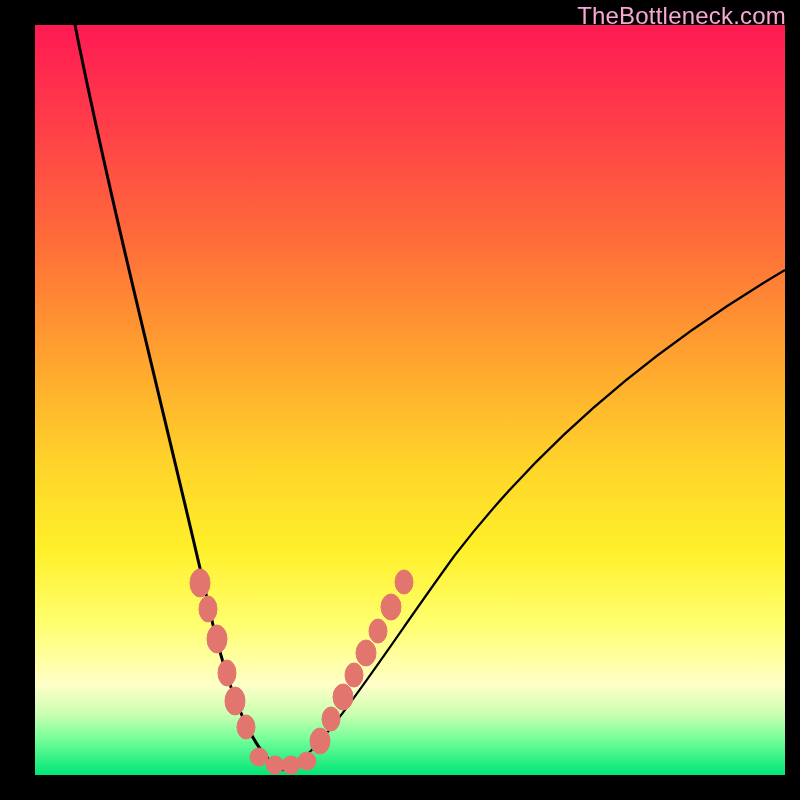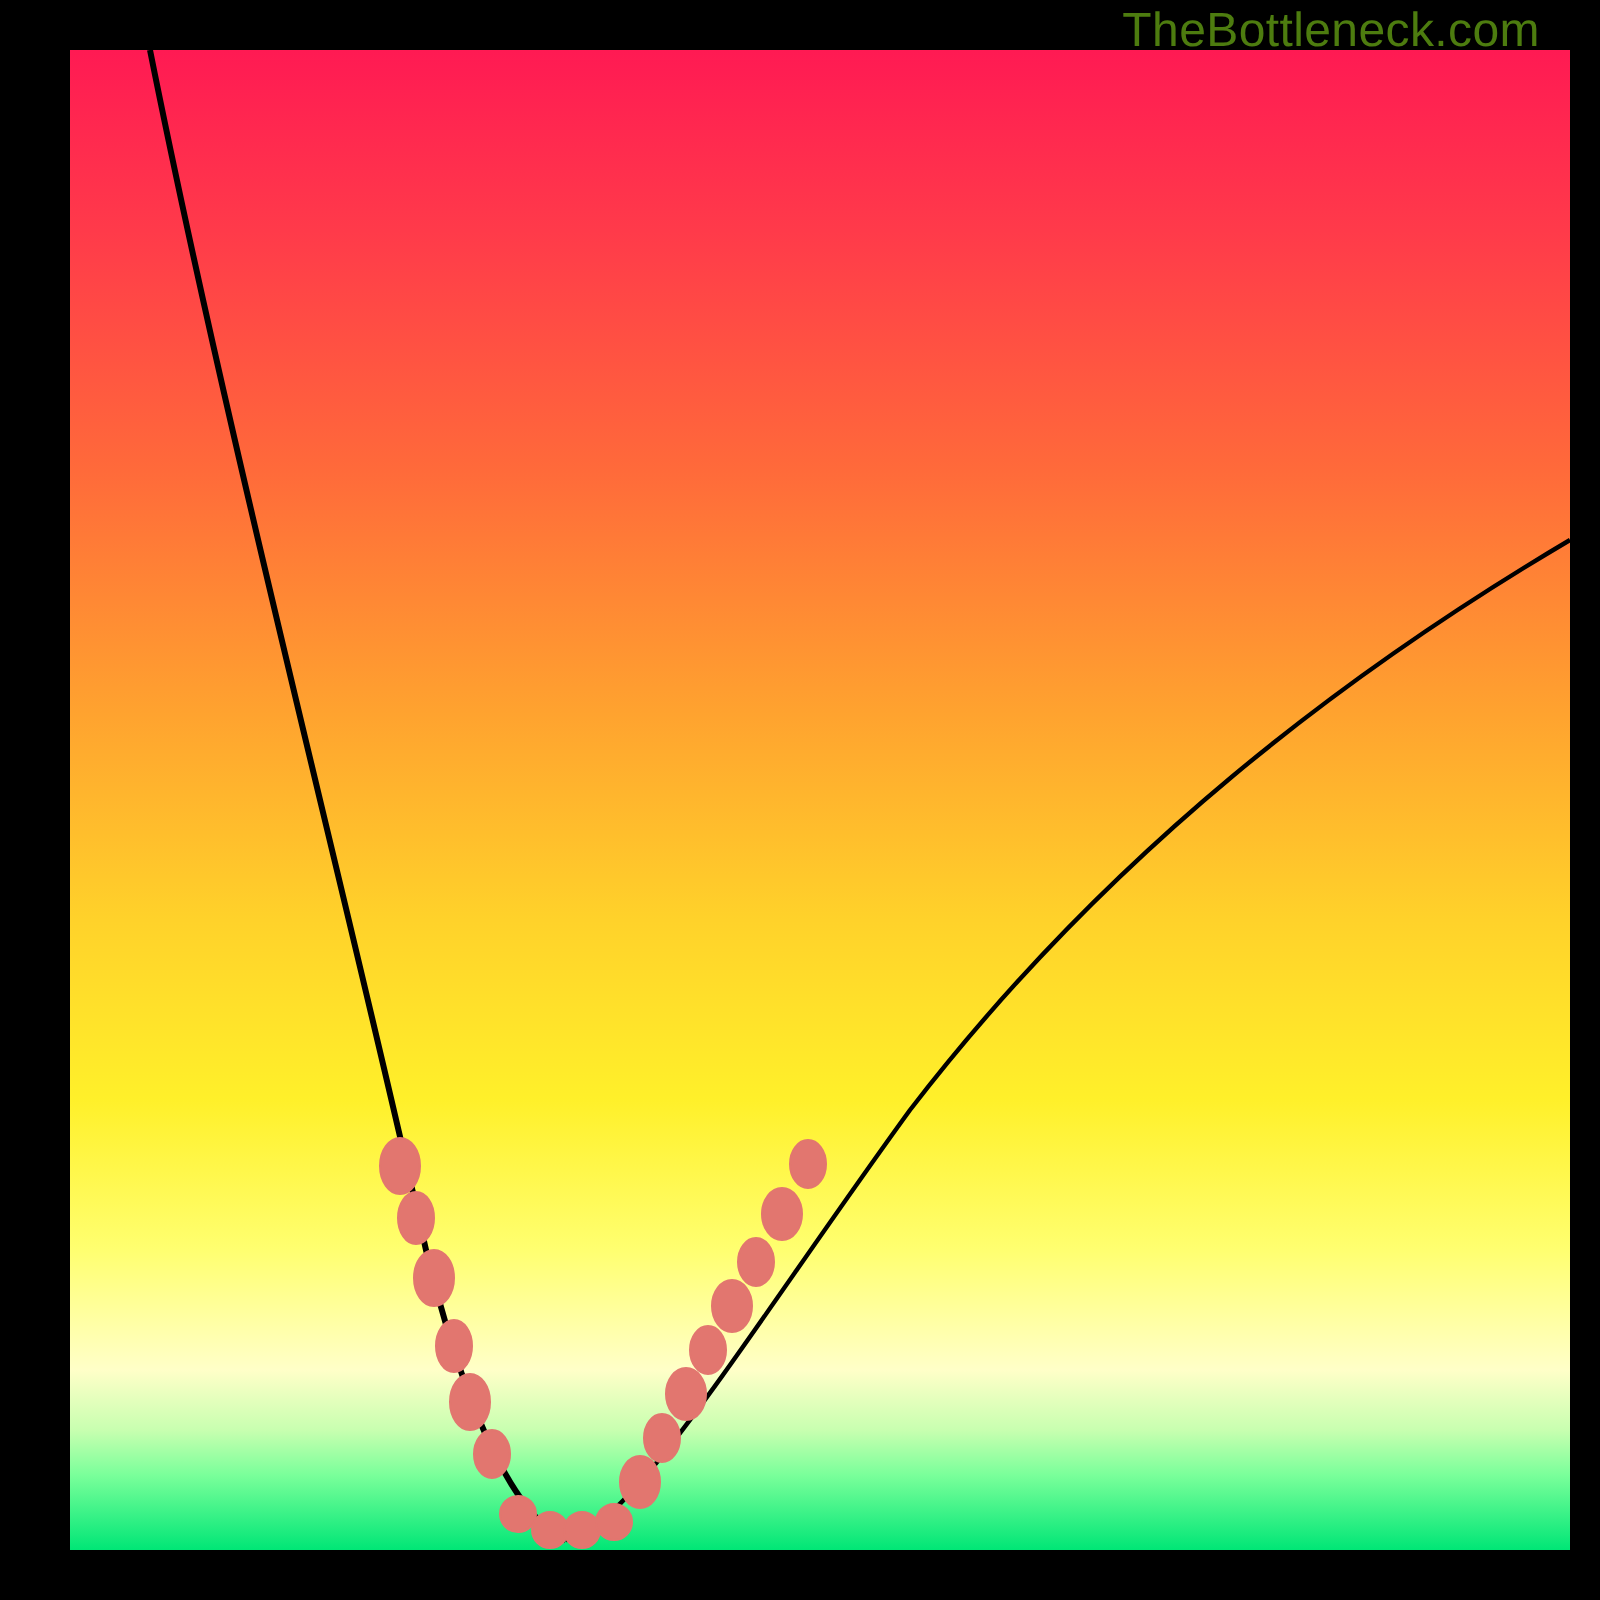--- a/index.html
+++ b/index.html
@@ -34,22 +34,22 @@
       #ffff70 80%,
       #ffffc8 88%,
       #c8ffb0 92%,
       #7aff9a 95%,
       #00e676 100%
     );
   }
   .watermark {
     position: absolute;
     top: 2px;
-    right: 30px;
-    color: #4d7c0f;
+    right: 14px;
+    color: #f9a8d4;
     font-size: 24px;
     font-weight: 500;
     letter-spacing: 0.2px;
     user-select: none;
   }
   svg.curves {
     position: absolute;
     left: 0;
     top: 0;
     width: 750px;

